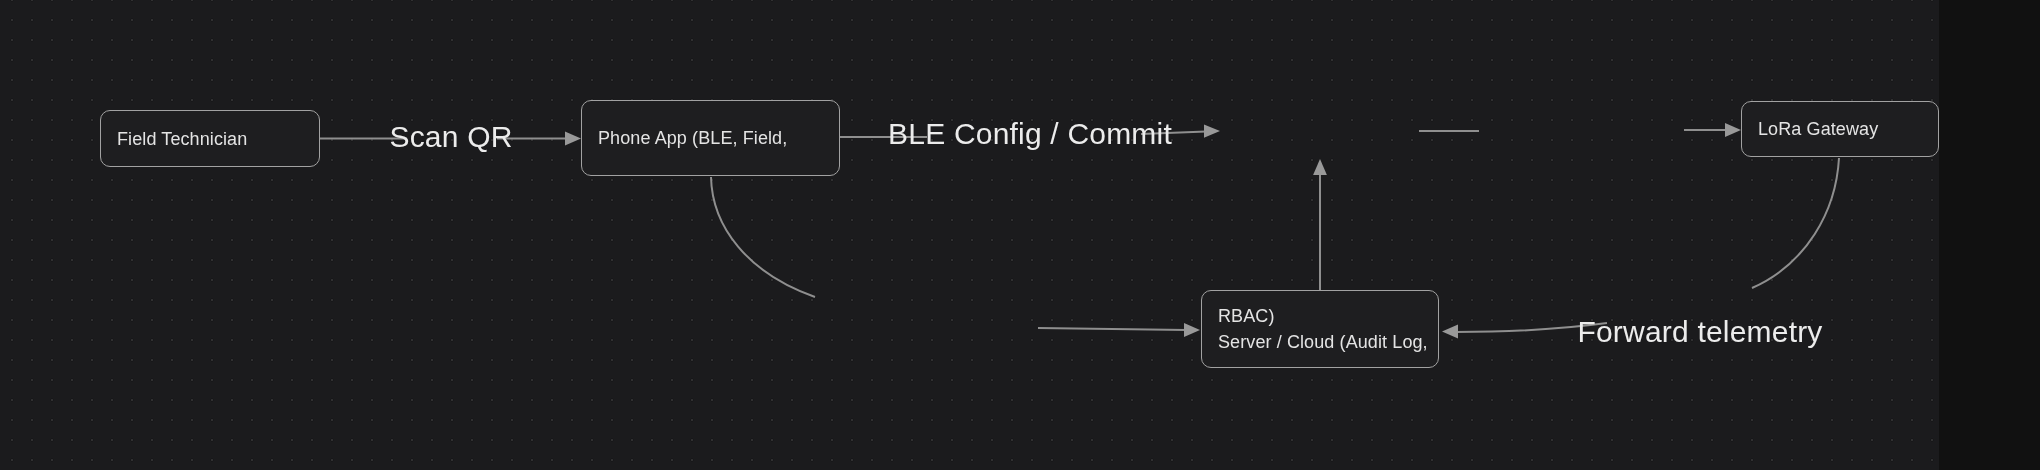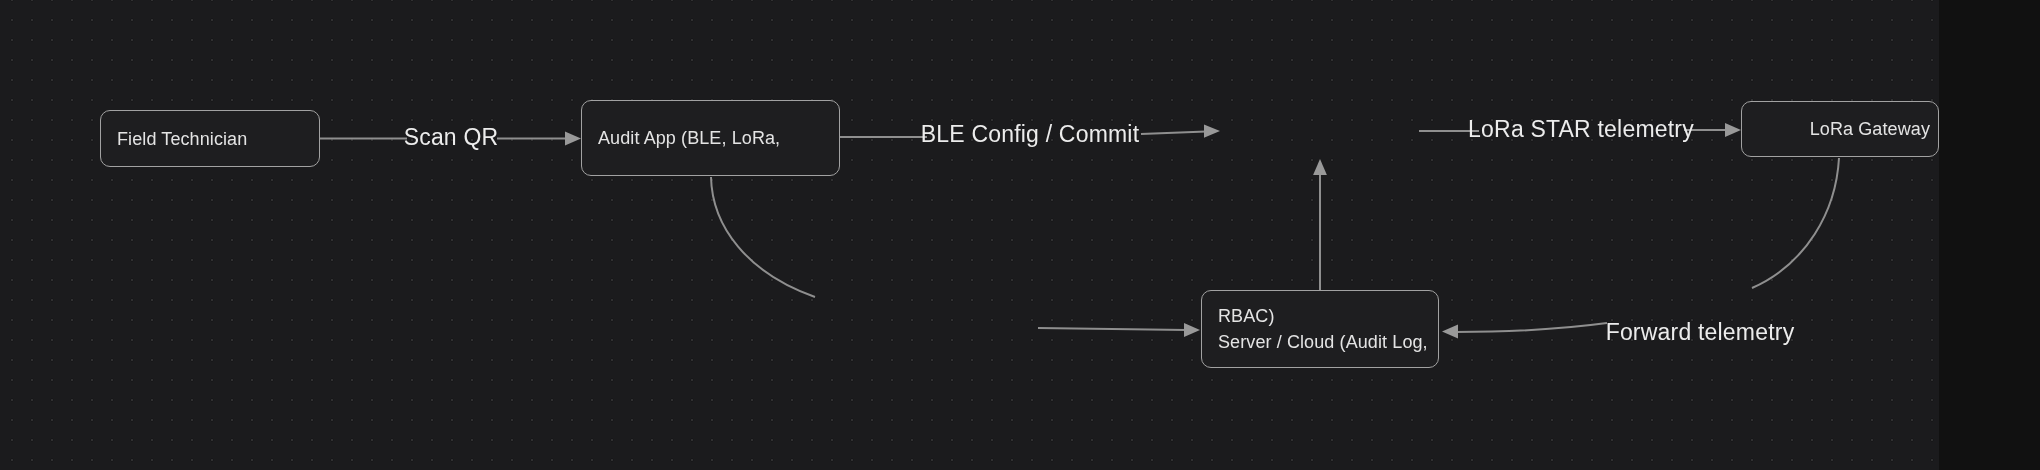--- a/index.html
+++ b/index.html
@@ -41,21 +41,21 @@
     padding-right: 8px;
     letter-spacing: 0.1px;
   }
   .node .node-line {
     white-space: nowrap;
   }
   .edge-label {
     position: absolute;
     transform: translate(-50%, -50%);
     color: #ececec;
-    font-size: 23px;
+    font-size: 30px;
     white-space: nowrap;
     letter-spacing: 0.2px;
   }
   .edge-stroke {
     stroke: #8f8f8f;
     stroke-width: 2;
     fill: none;
   }
   .arrow-head {
     fill: #999;
@@ -103,35 +103,34 @@
       <path class="edge-stroke" d="M 1607 323 C 1562 329, 1506 332, 1456 332"></path>
       <polygon class="arrow-head" points="1442,331.5 1458,324.6 1458,338.4"></polygon>
     </g>
   </svg>
 
   <div class="node" style="left:100px; top:110px; width:220px; height:57px;">
     <div class="node-line">Field Technician</div>
   </div>
 
   <div class="node" style="left:581px; top:100px; width:259px; height:76px;">
-    <div class="node-line">Audit App (BLE, LoRa,</div>
+    <div class="node-line">Phone App (BLE, Field,</div>
   </div>
 
 
-  <div class="node" style="left:1741px; top:101px; width:198px; height:56px;text-align:right;">
+  <div class="node" style="left:1741px; top:101px; width:198px; height:56px;">
     <div class="node-line">LoRa Gateway</div>
   </div>
 
   <div class="node" style="left:1201px; top:290px; width:238px; height:78px;">
     <div class="node-line">RBAC)</div>
     <div class="node-line">Server / Cloud (Audit Log,</div>
   </div>
 
   <div class="edge-label" style="left:451px; top:137px;">Scan QR</div>
 
   <div class="edge-label" style="left:1030px; top:134px;text-align:center;">BLE Config / Commit</div>
 
-  <div class="edge-label" style="left:1581px; top:129px;">LoRa STAR telemetry</div>
 
 
   <div class="edge-label" style="left:1700px; top:304px;margin-top:28px;">Forward telemetry</div>
 
 </div>
 
 </body></html>

